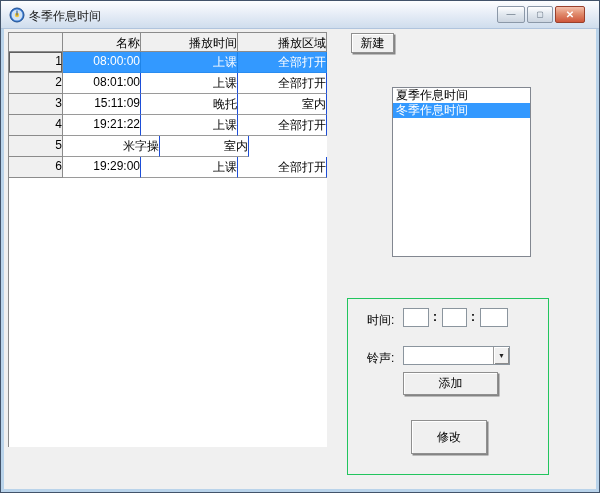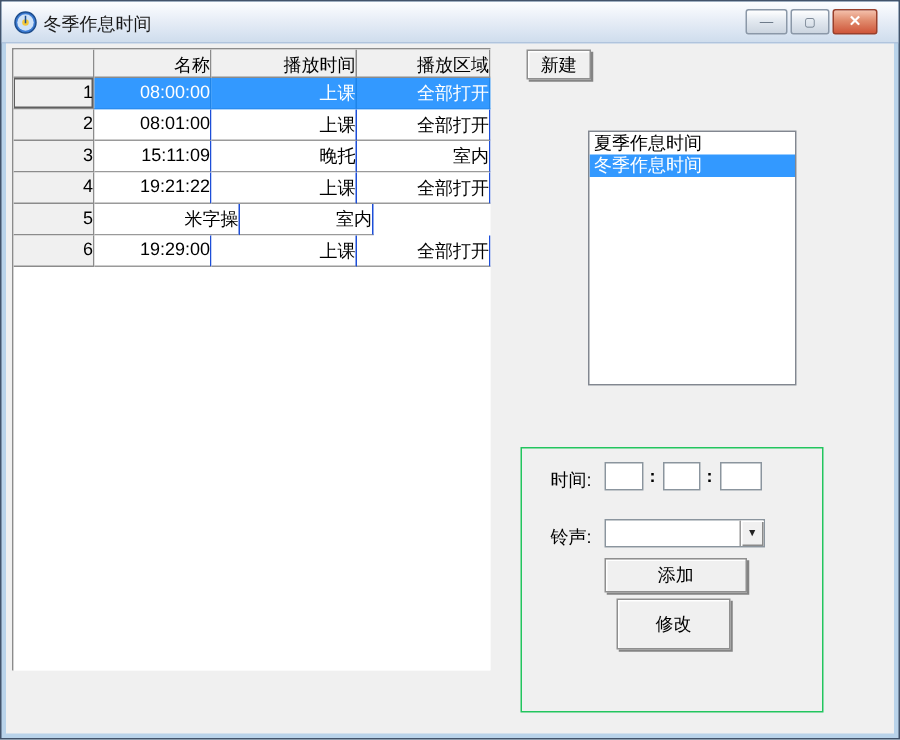--- a/index.html
+++ b/index.html
@@ -90,21 +90,21 @@
   }
   .combo-value { position:absolute; left:3px; top:2px; right:18px; overflow:hidden; white-space:nowrap; }
   .combo-arrow {
     position:absolute; right:0; top:0; width:16px; height:17px; background:#f0f0f0;
     border-left:1px solid #9a9a9a;
     box-shadow:inset 1px 1px 0 #fff, inset -1px -1px 0 #8a8a8a;
     display:flex; align-items:center; justify-content:center;
     font-size:7px; color:#222; cursor:default;
   }
   .btn-add { left:55px; top:73px;  width:95px; height:23px; }
-  .btn-mod { left:63px; top:100px; width:76px; height:34px; }
+  .btn-mod { left:63px; top:121px; width:76px; height:34px; }
 </style>
 </head>
 <body>
 
 <div class="window">
 
   <div class="titlebar">
     <svg class="app-icon" viewBox="0 0 16 16">
       <circle cx="8" cy="8" r="7" fill="#3b7bd4" stroke="#1f4f8f" stroke-width="1"></circle>
       <circle cx="8" cy="8" r="5.5" fill="#cfe2f7"></circle>

